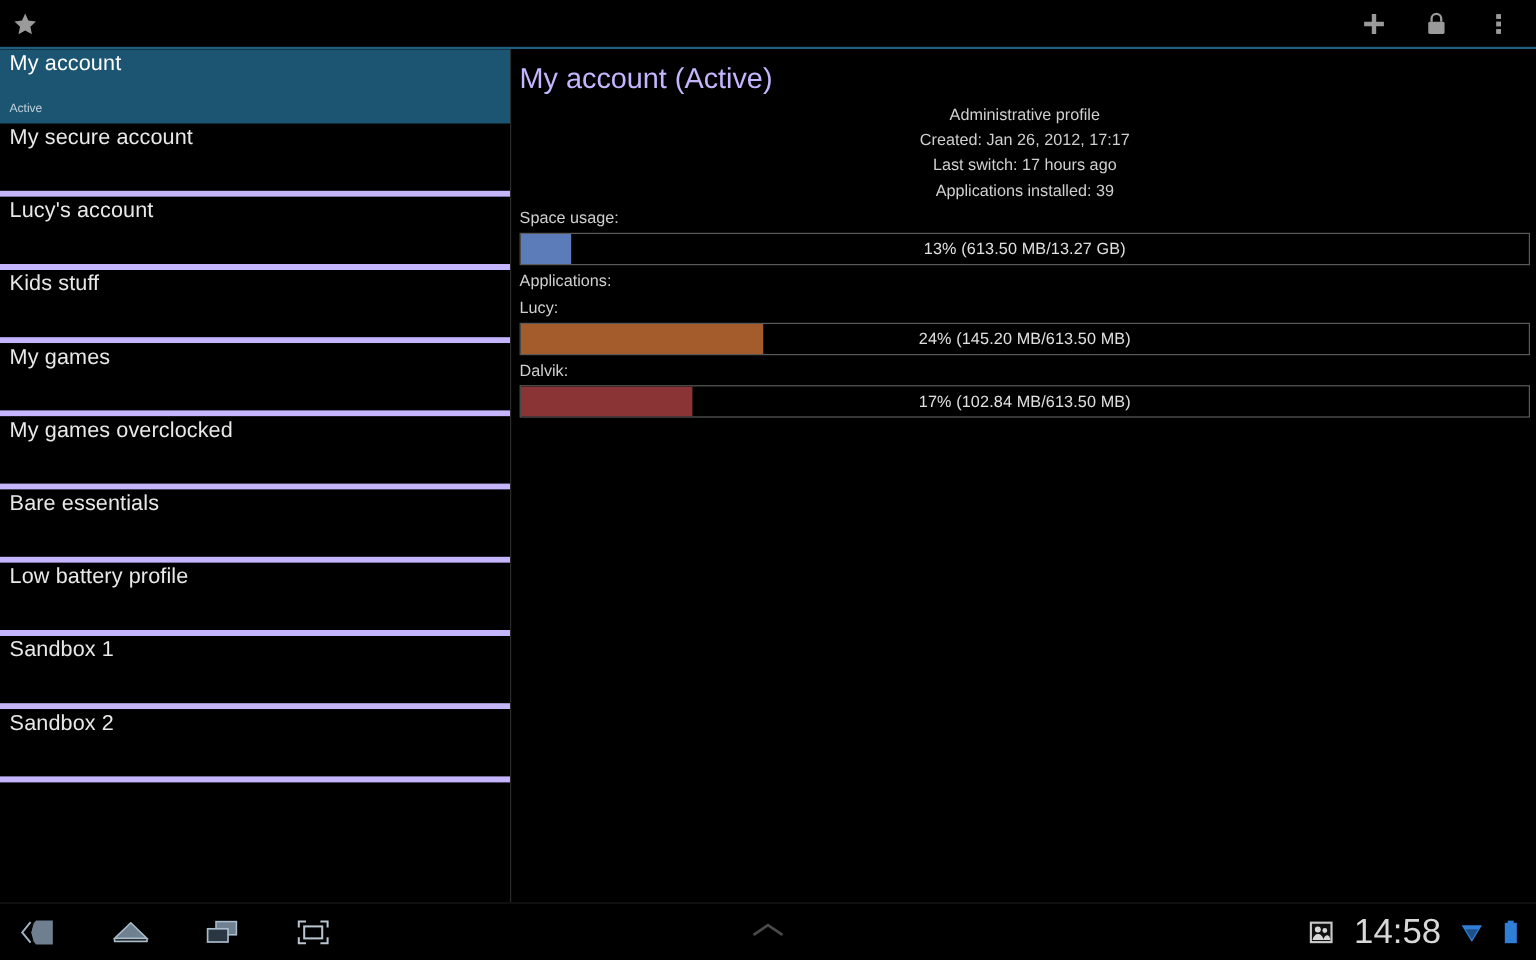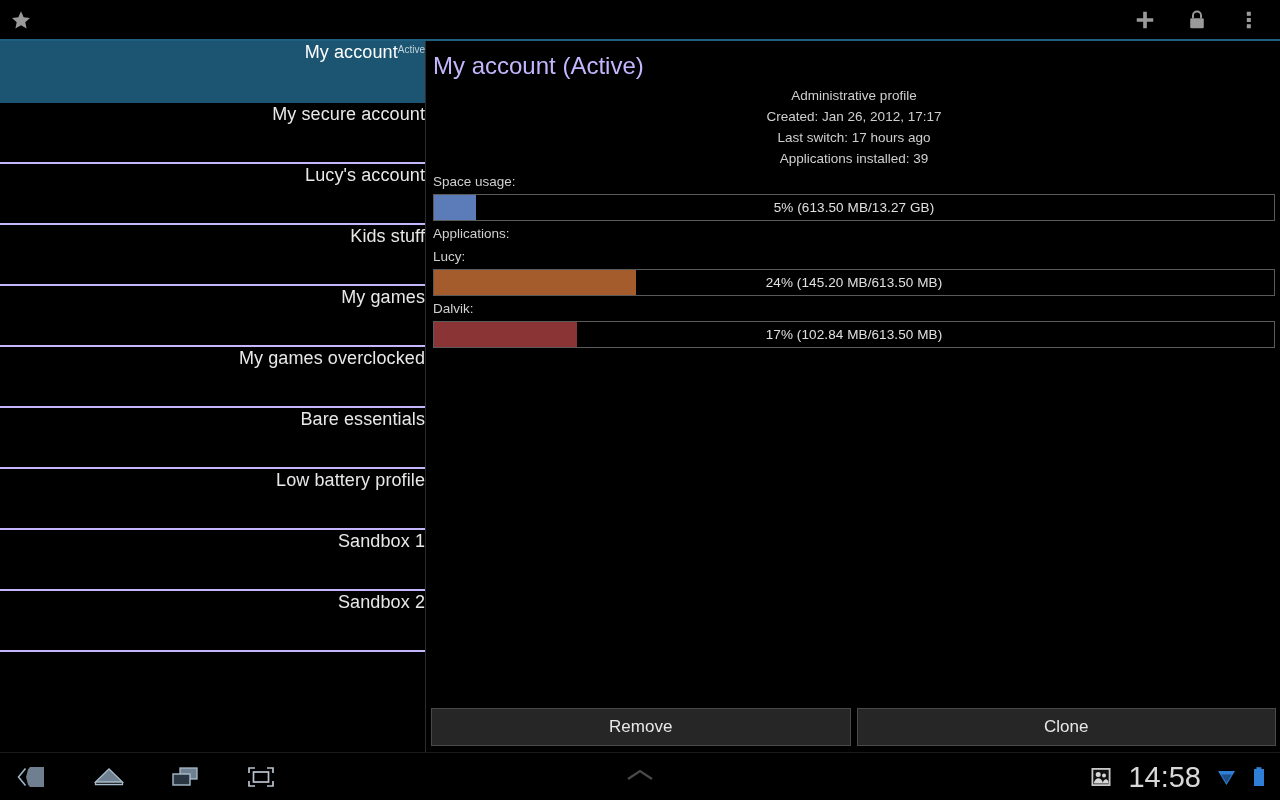--- a/index.html
+++ b/index.html
@@ -29,22 +29,22 @@
   .sidebar {
     position: absolute; top: 41px; left: 0; width: 426px; height: 711px;
     background: #000;
     border-right: 1px solid #2b2b2b;
     overflow: hidden;
   }
   .list-item {
     position: relative;
     height: 61px;
     padding: 0 0 0 8px;
-    display: flex; justify-content: flex-end;
-    border-bottom: 2px solid #c4b5fd;
+    display: flex; flex-direction: column; justify-content: space-between;
+    border-bottom: 5px solid #c4b5fd;
     background: #000;
   }
   .list-item.selected { background: #1b5572; border-bottom-color: #1b5572; }
   .list-item .li-title {
     font-size: 18px; color: #e8e8e8; letter-spacing: 0.1px; line-height: 22px;
   }
   .list-item.selected .li-title { color: #ffffff; }
   .list-item .li-sub {
     font-size: 10px; color: #c3d3dc; line-height: 15px; margin-top: 1px;
   }
@@ -196,39 +196,35 @@
     <div id="info-lines">
         <div class="detail-line">Administrative profile</div>
         <div class="detail-line">Created: Jan 26, 2012, 17:17</div>
         <div class="detail-line">Last switch: 17 hours ago</div>
         <div class="detail-line">Applications installed: 39</div>
       </div>
     <div id="usage-bars">
         <div class="bar-label">Space usage:</div>
         <div class="bar-track">
           <div class="bar-fill" style="width: 5%; background: rgb(91, 124, 184);"></div>
-          <div class="bar-text">5% (613.50 MB/13.27 GB)</div>
+          <div class="bar-text">13% (613.50 MB/13.27 GB)</div>
         </div>
         <div class="bar-label">Applications:</div>
         <div class="bar-label">Lucy:</div>
         <div class="bar-track">
           <div class="bar-fill" style="width: 24%; background: rgb(164, 92, 44);"></div>
           <div class="bar-text">24% (145.20 MB/613.50 MB)</div>
         </div>
         <div class="bar-label">Dalvik:</div>
         <div class="bar-track">
           <div class="bar-fill" style="width: 17%; background: rgb(138, 52, 53);"></div>
           <div class="bar-text">17% (102.84 MB/613.50 MB)</div>
         </div>
       </div>
 
-    <div class="detail-buttons">
-      <div class="btn">Remove</div>
-      <div class="btn">Clone</div>
-    </div>
   </div>
 
   <div class="navbar">
     <div class="nav-left">
       <span class="nav-icon">
         <svg width="34" height="26" viewBox="0 0 34 26">
           <path fill="#6f7f90" d="M14,3 L28,3 L28,23 L14,23 L6,13 Z"></path>
           <path fill="#000" d="M12,5.5 L5,13 L12,20.5 L10,13 Z"></path>
           <path fill="none" stroke="#9fb4c6" stroke-width="1.6" d="M9.5,4.5 L2.5,13 L9.5,21.5"></path>
         </svg>

